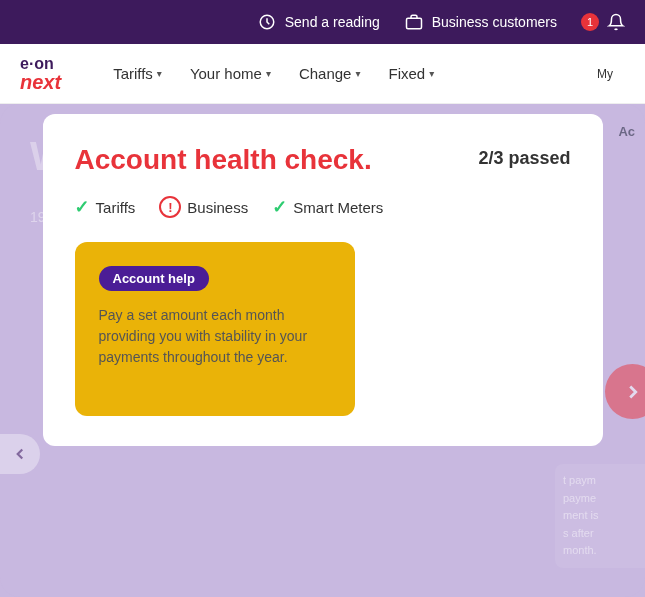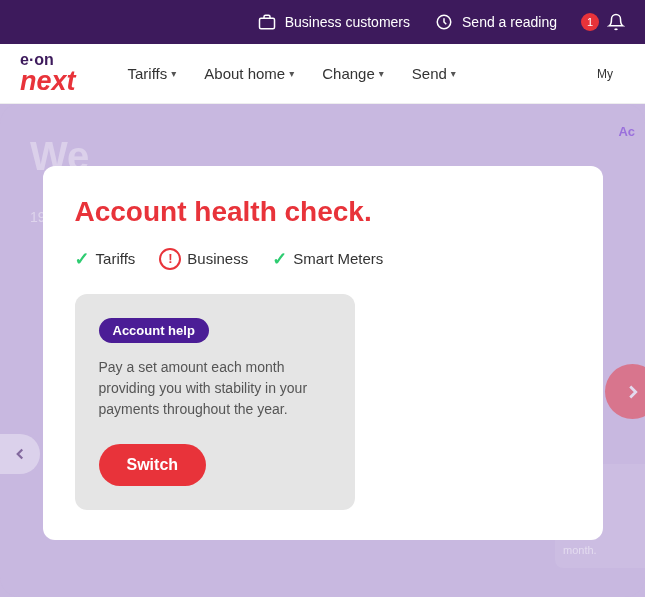--- a/index.html
+++ b/index.html
@@ -63,21 +63,21 @@
       display: flex;
       flex-direction: column;
       line-height: 1;
     }
     .logo-eon {
       font-size: 16px;
       color: #3d1a5c;
       font-weight: 600;
     }
     .logo-next {
-      font-size: 27px;
+      font-size: 20px;
       font-weight: 800;
       color: #e8333a;
       font-style: italic;
     }
     .nav-items {
       display: flex;
       align-items: center;
       gap: 4px;
       flex: 1;
     }
@@ -167,22 +167,22 @@
     .modal-overlay {
       position: absolute;
       top: 104px;
       left: 0;
       right: 0;
       bottom: 0;
       background: rgba(200, 184, 224, 0.5);
       z-index: 10;
       display: flex;
       justify-content: center;
-      align-items: center;
-      padding-top: 4px;
+      align-items: flex-start;
+      padding-top: 10px;
       border-radius: 20px;
     }
 
     
     .modal {
       background: #fff;
       border-radius: 12px;
       width: 560px;
       max-width: 95%;
       padding: 30px 32px 30px 32px;
@@ -235,21 +235,21 @@
       display: flex;
       align-items: center;
       justify-content: center;
       color: #e8333a;
       font-size: 13px;
       font-weight: 700;
     }
 
     
     .card {
-      background: #e5e5e5;
+      background: #eab308;
       border-radius: 12px;
       padding: 24px;
       max-width: 280px;
     }
     .card-badge {
       background: #4b1d96;
       color: #fff;
       border-radius: 20px;
       padding: 5px 14px;
       font-size: 13px;
@@ -280,34 +280,34 @@
       cursor: pointer;
     }
   </style>
 </head>
 <body>
 
 <div class="top-bar">
   <div class="top-bar-item">
     <div class="top-bar-icon">
       <svg width="18" height="18" viewBox="0 0 24 24" fill="none" stroke="#fff" stroke-width="2">
+        <circle cx="12" cy="12" r="9"></circle>
+        <path d="M12 7v5l3 3"></path>
+      </svg>
+    </div>
+    <span>Send a reading</span>
+  </div>
+  <div class="top-bar-item">
+    <div class="top-bar-icon">
+      <svg width="18" height="18" viewBox="0 0 24 24" fill="none" stroke="#fff" stroke-width="2">
         <rect x="2" y="7" width="20" height="14" rx="2"></rect>
         <path d="M16 7V5a2 2 0 0 0-2-2h-4a2 2 0 0 0-2 2v2"></path>
       </svg>
     </div>
     <span>Business customers</span>
-  </div>
-  <div class="top-bar-item">
-    <div class="top-bar-icon">
-      <svg width="18" height="18" viewBox="0 0 24 24" fill="none" stroke="#fff" stroke-width="2">
-        <circle cx="12" cy="12" r="9"></circle>
-        <path d="M12 7v5l3 3"></path>
-      </svg>
-    </div>
-    <span>Send a reading</span>
   </div>
   <div class="top-bar-item">
     <div class="notification-badge">
       <span>1</span>
     </div>
     <svg width="18" height="18" viewBox="0 0 24 24" fill="none" stroke="#fff" stroke-width="2">
       <path d="M18 8A6 6 0 0 0 6 8c0 7-3 9-3 9h18s-3-2-3-9"></path>
       <path d="M13.73 21a2 2 0 0 1-3.46 0"></path>
     </svg>
   </div>
@@ -317,42 +317,42 @@
   <div class="logo">
     <span class="logo-eon">e·on</span>
     <span class="logo-next">next</span>
   </div>
   <div class="nav-items">
     <div class="nav-item">
       <span>Tariffs</span>
       <span class="nav-chevron">▾</span>
     </div>
     <div class="nav-item">
-      <span>About home</span>
+      <span>Your home</span>
       <span class="nav-chevron">▾</span>
     </div>
     <div class="nav-item">
       <span>Change</span>
       <span class="nav-chevron">▾</span>
     </div>
     <div class="nav-item">
-      <span>Send</span>
+      <span>Fixed</span>
       <span class="nav-chevron">▾</span>
     </div>
     <div class="nav-item nav-my">
       <span>My</span>
     </div>
   </div>
 </div>
 
 <div class="page-bg">
   <div class="page-bg-text">We</div>
   <div class="page-bg-sub">192 G</div>
 
-  <div style="position:absolute; top:20px; right:10px; font-size:13px; font-weight:700; color:#6d28d9;margin-left:8px;">Ac</div>
+  <div style="position:absolute; top:20px; right:10px; font-size:13px; font-weight:700; color:#0f172a;margin-left:8px;">Ac</div>
 
   <div style="position:absolute; top:360px; right:0; width:90px; background:rgba(255,255,255,0.15); padding:8px; border-radius:8px 0 0 8px; font-size:11px; color:#fff; line-height:1.6;">
     <div>t paym</div>
     <div>payme</div>
     <div>ment is</div>
     <div>s after</div>
     <div>month.</div>
   </div>
 
   <div class="orange-circle">
@@ -366,36 +366,36 @@
       <path d="M15 18l-6-6 6-6"></path>
     </svg>
   </div>
 </div>
 
 <div class="modal-overlay">
   <div class="modal">
 
     <div class="modal-header">
       <div class="modal-title">Account health check.</div>
+      <div class="modal-passed">2/3 passed</div>
     </div>
 
     <div class="status-items">
       <div class="status-item">
         <span class="status-check">✓</span>
         <span>Tariffs</span>
       </div>
       <div class="status-item">
         <div class="status-warning">!</div>
         <span>Business</span>
       </div>
       <div class="status-item">
         <span class="status-check">✓</span>
         <span>Smart Meters</span>
       </div>
     </div>
 
     <div class="card">
       <div class="card-badge">Account help</div>
       <div class="card-desc">Pay a set amount each month providing you with stability in your payments throughout the year.</div>
-      <button class="card-btn">Switch</button>
     </div>
   </div>
 </div>
 
 </body></html>

